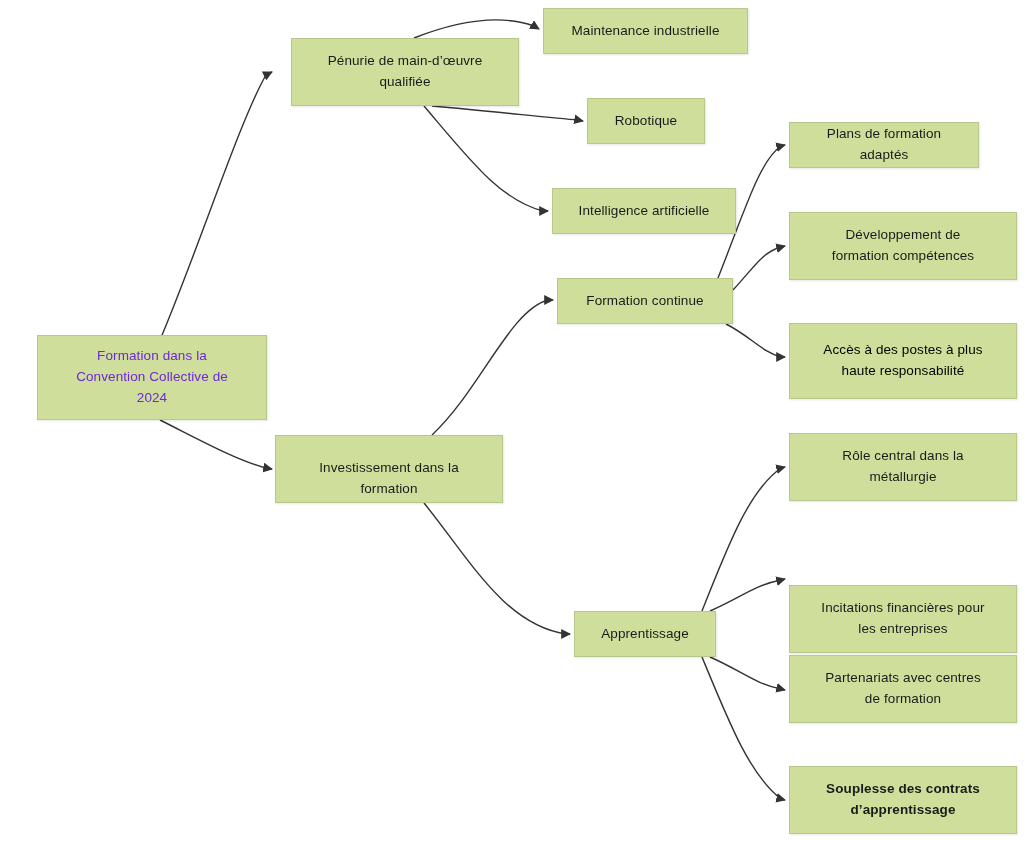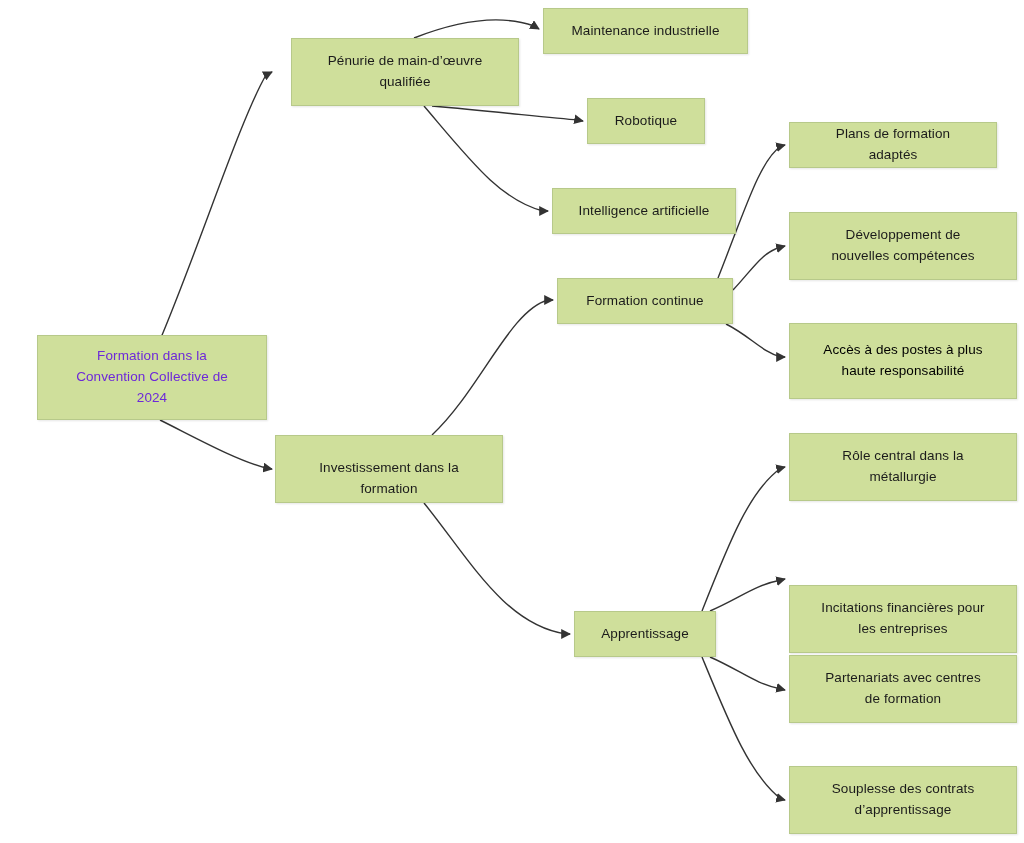--- a/index.html
+++ b/index.html
@@ -94,45 +94,45 @@
       <div class="node" style="left: 552px; top: 188px; width: 184px; height: 46px; background: rgb(207, 223, 155); border-color: rgb(183, 201, 138); color: rgb(27, 27, 27);">
         <span class="label">Intelligence artificielle</span>
       </div>
       <div class="node" style="left: 275px; top: 435px; width: 228px; height: 68px; background: rgb(207, 223, 155); border-color: rgb(183, 201, 138); color: rgb(27, 27, 27); align-items: flex-end;">
         <span class="label">Investissement dans la
 formation</span>
       </div>
       <div class="node" style="left: 557px; top: 278px; width: 176px; height: 46px; background: rgb(207, 223, 155); border-color: rgb(183, 201, 138); color: rgb(27, 27, 27);">
         <span class="label">Formation continue</span>
       </div>
-      <div class="node" style="left: 789px; top: 122px; width: 208px; height: 46px; background: rgb(207, 223, 155); border-color: rgb(183, 201, 138); color: rgb(27, 27, 27);">
+      <div class="node" style="left: 789px; top: 122px; width: 190px; height: 46px; background: rgb(207, 223, 155); border-color: rgb(183, 201, 138); color: rgb(27, 27, 27);">
         <span class="label">Plans de formation adaptés</span>
       </div>
       <div class="node" style="left: 789px; top: 212px; width: 228px; height: 68px; background: rgb(207, 223, 155); border-color: rgb(183, 201, 138); color: rgb(27, 27, 27);">
         <span class="label">Développement de
-nouvelles compétences</span>
+formation compétences</span>
       </div>
       <div class="node" style="left: 789px; top: 323px; width: 228px; height: 76px; background: rgb(207, 223, 155); border-color: rgb(183, 201, 138); color: #000000;">
         <span class="label">Accès à des postes à plus
 haute responsabilité</span>
       </div>
       <div class="node" style="left: 574px; top: 611px; width: 142px; height: 46px; background: rgb(207, 223, 155); border-color: rgb(183, 201, 138); color: rgb(27, 27, 27);">
         <span class="label">Apprentissage</span>
       </div>
       <div class="node" style="left: 789px; top: 433px; width: 228px; height: 68px; background: rgb(207, 223, 155); border-color: rgb(183, 201, 138); color: rgb(27, 27, 27);">
         <span class="label">Rôle central dans la
 métallurgie</span>
       </div>
       <div class="node" style="left: 789px; top: 545px; width: 228px; height: 68px; background: rgb(207, 223, 155); border-color: rgb(183, 201, 138); color: rgb(27, 27, 27); margin-top: 40px;">
         <span class="label">Incitations financières pour
 les entreprises</span>
       </div>
       <div class="node" style="left: 789px; top: 655px; width: 228px; height: 68px; background: rgb(207, 223, 155); border-color: rgb(183, 201, 138); color: rgb(27, 27, 27);">
         <span class="label">Partenariats avec centres
 de formation</span>
       </div>
-      <div class="node" style="left: 789px; top: 766px; width: 228px; height: 68px; background: rgb(207, 223, 155); border-color: rgb(183, 201, 138); color: rgb(27, 27, 27);">
+      <div class="node" style="left: 789px; top: 766px; width: 228px; height: 68px; background: rgb(207, 223, 155); border-color: rgb(183, 201, 138); color: rgb(27, 27, 27); font-weight: bold;">
         <span class="label">Souplesse des contrats
 d’apprentissage</span>
       </div>
     </div>
 
 </div>
 
 </body></html>

